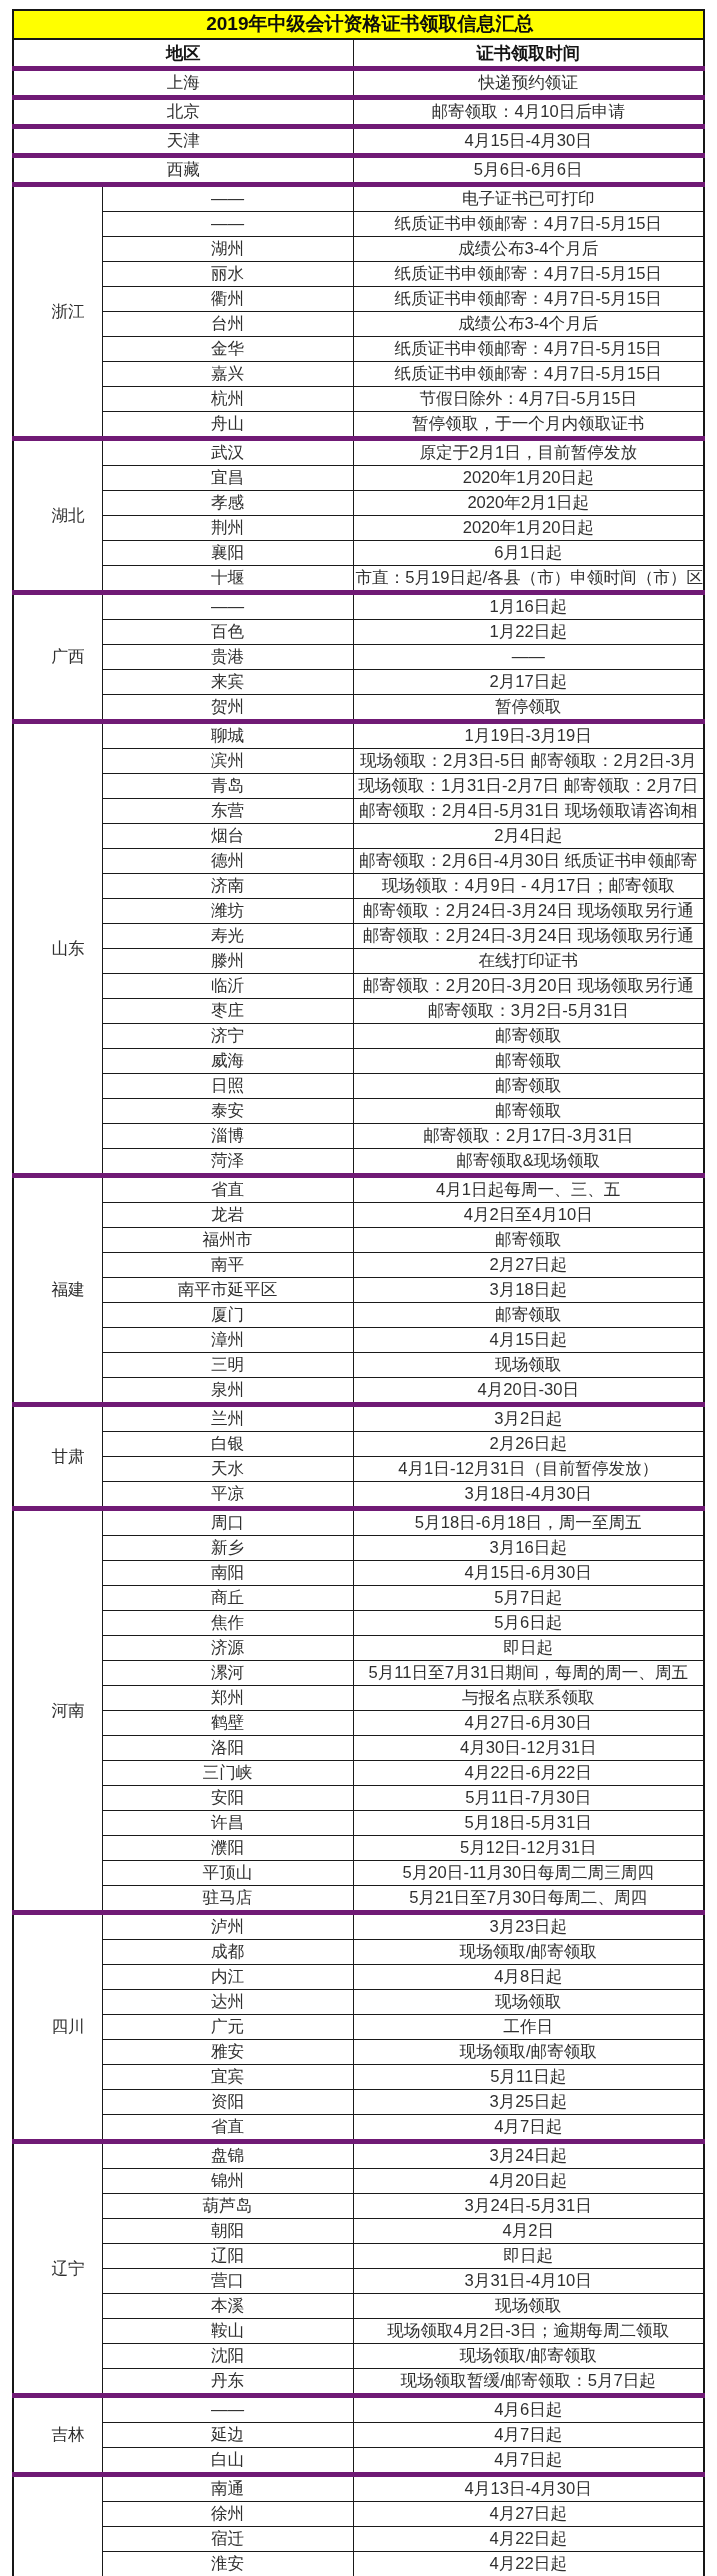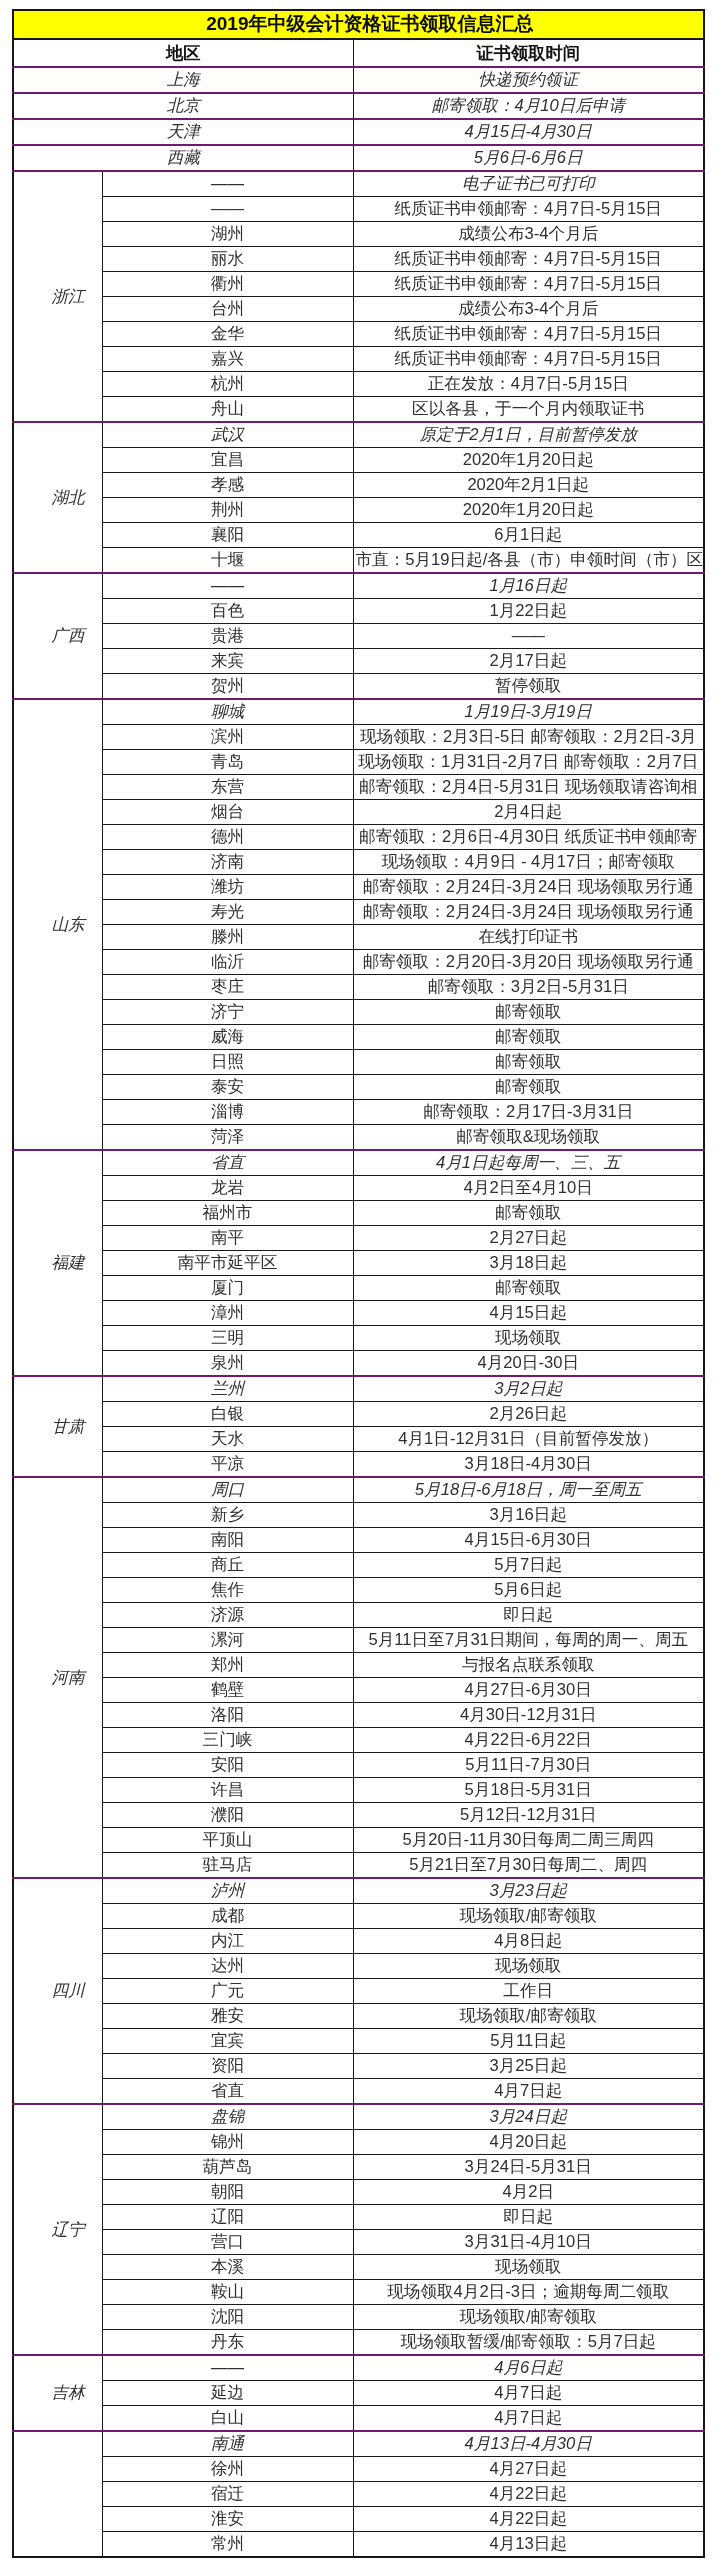--- a/index.html
+++ b/index.html
@@ -46,22 +46,21 @@
   }
   th {
     font-weight: bold;
     font-size: 17.3px;
     color: #141414;
     height: 26px;
     background: #ffffff;
     margin-top: 12px;
   }
   tr.sec-start td {
-    border-top: 2px solid #701a75;
-    font-style: italic;
+    border-top: 5px solid #701a75;
   }
   td.province-cell {
     font-size: 16.6px;
     color: #2f2f2f;
     padding-left: 22px;
   }
   td.time-cell {
     padding: 0 2px;
   }
 </style>
@@ -129,25 +128,25 @@
         <tr>
           <td class="city-cell">金华</td>
           <td class="time-cell">纸质证书申领邮寄：4月7日-5月15日</td>
         </tr>
         <tr>
           <td class="city-cell">嘉兴</td>
           <td class="time-cell">纸质证书申领邮寄：4月7日-5月15日</td>
         </tr>
         <tr>
           <td class="city-cell">杭州</td>
-          <td class="time-cell">正在发放：4月7日-5月15日</td>
+          <td class="time-cell">节假日除外：4月7日-5月15日</td>
         </tr>
         <tr>
           <td class="city-cell">舟山</td>
-          <td class="time-cell">区以各县，于一个月内领取证书</td>
+          <td class="time-cell">暂停领取，于一个月内领取证书</td>
         </tr>
         <tr class="sec-start">
           <td class="province-cell" rowspan="6">湖北</td>
           <td class="city-cell">武汉</td>
           <td class="time-cell">原定于2月1日，目前暂停发放</td>
         </tr>
         <tr>
           <td class="city-cell">宜昌</td>
           <td class="time-cell">2020年1月20日起</td>
         </tr>

